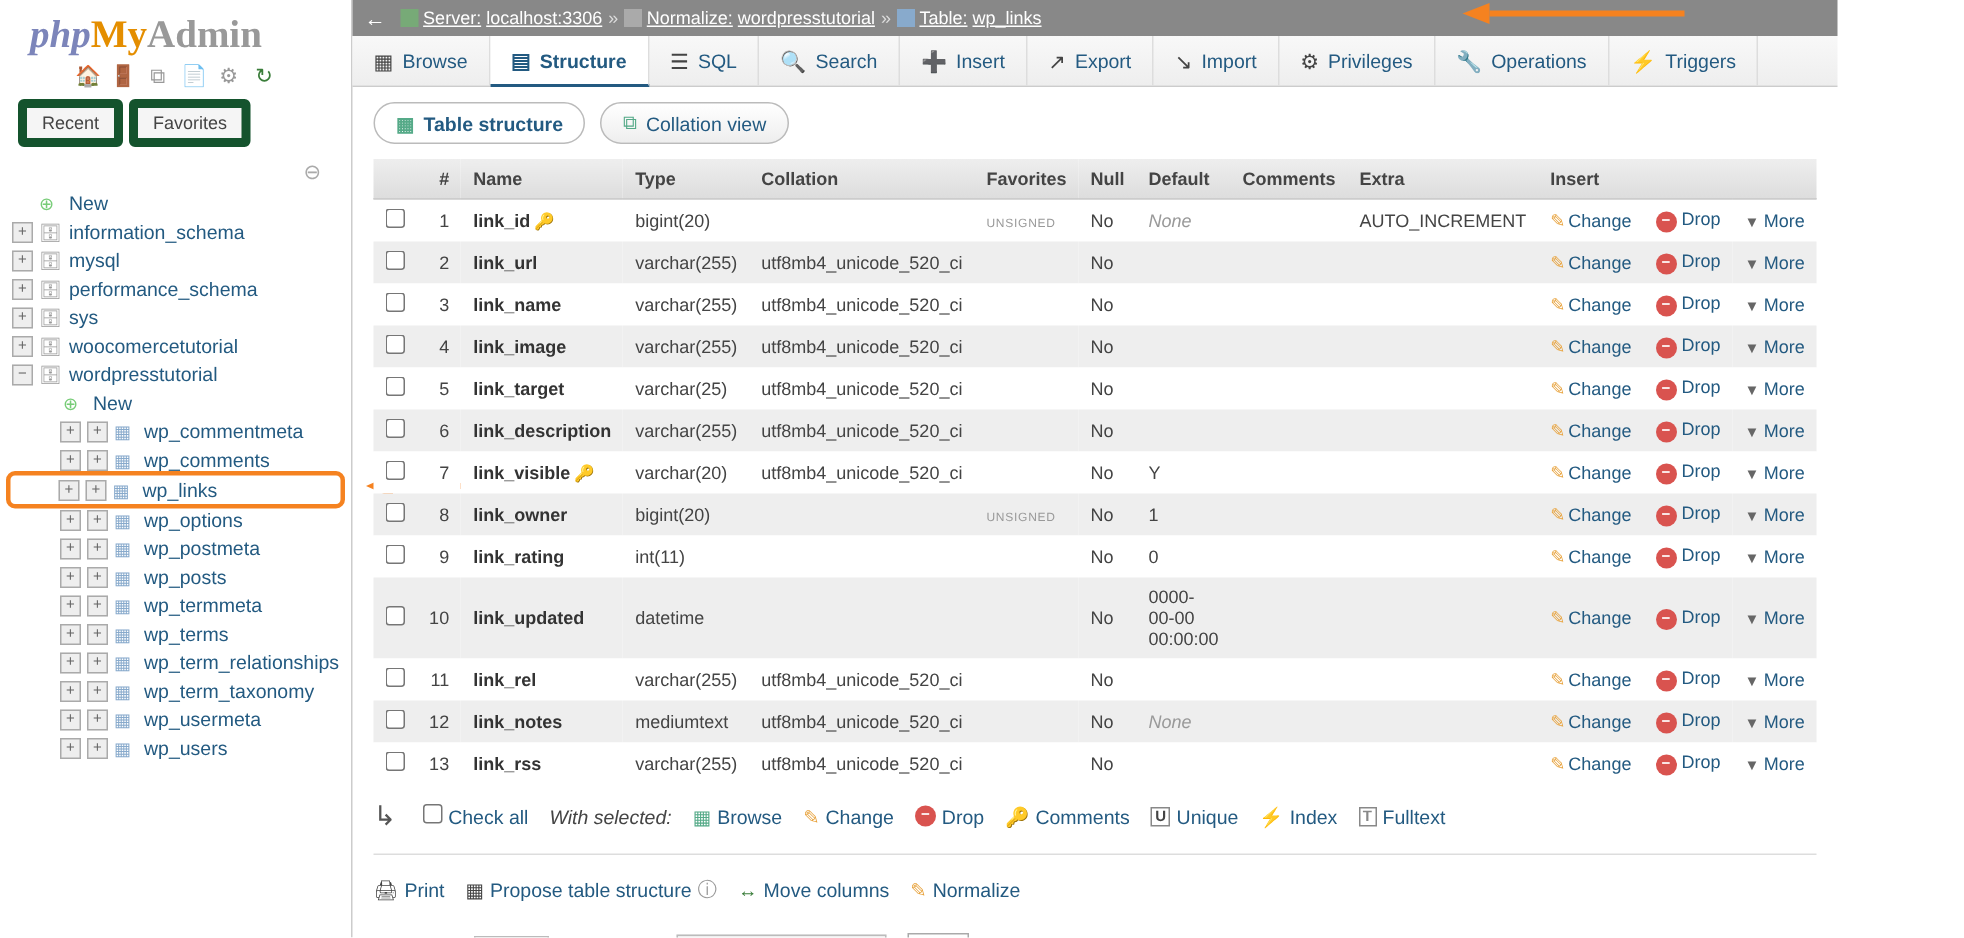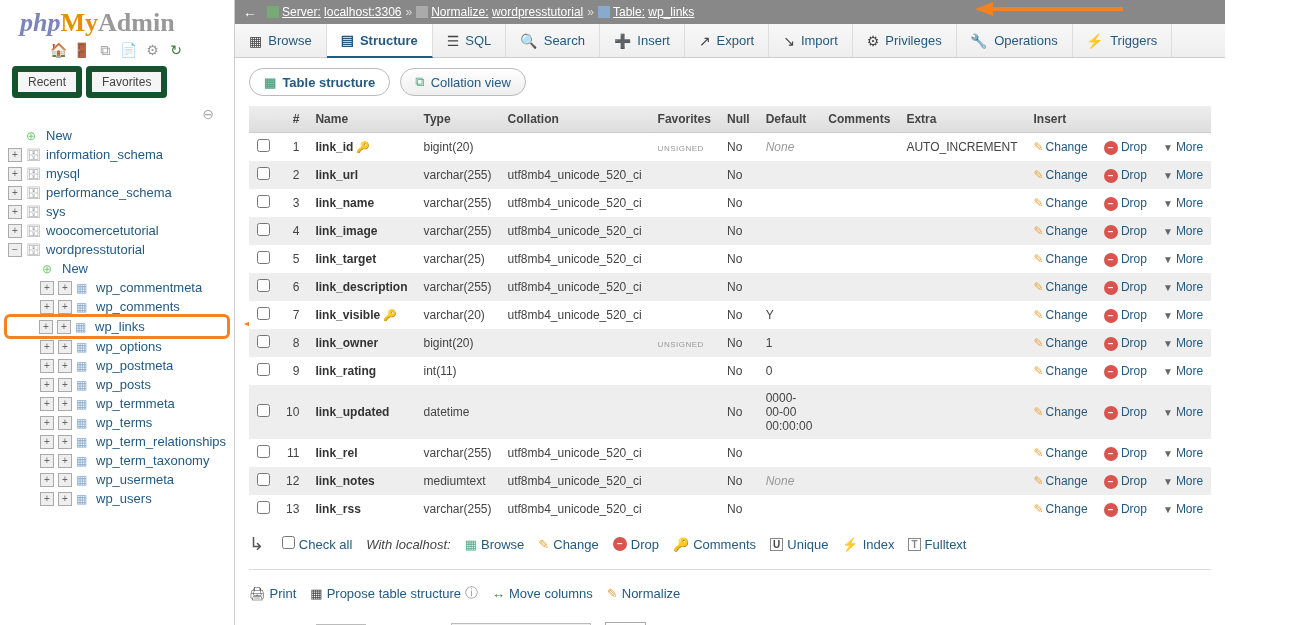--- a/index.html
+++ b/index.html
@@ -515,21 +515,21 @@
               <td class="action-cell"><span class="dropcircle">−</span> <a class="action-link">Drop</a></td>
               <td class="action-cell"><span class="more-arrow">▼</span><a class="action-link">More</a></td>
             </tr>
           </tbody>
       </table>
     </div>
 
     <div class="footer-row">
       <span class="checkarrow">↳</span>
       <label><input type="checkbox" style=""> <a class="action-link">Check all</a></label>
-      <span class="lbl">With localhost:</span>
+      <span class="lbl">With selected:</span>
       <span class="footer-action">
           <span style="color:#5a8">▦</span>
           <a>Browse</a>
         </span>
       <span class="footer-action">
           <span class="pencil">✎</span>
           <a>Change</a>
         </span>
       <span class="footer-action">
           <span class="dropcircle">−</span>

